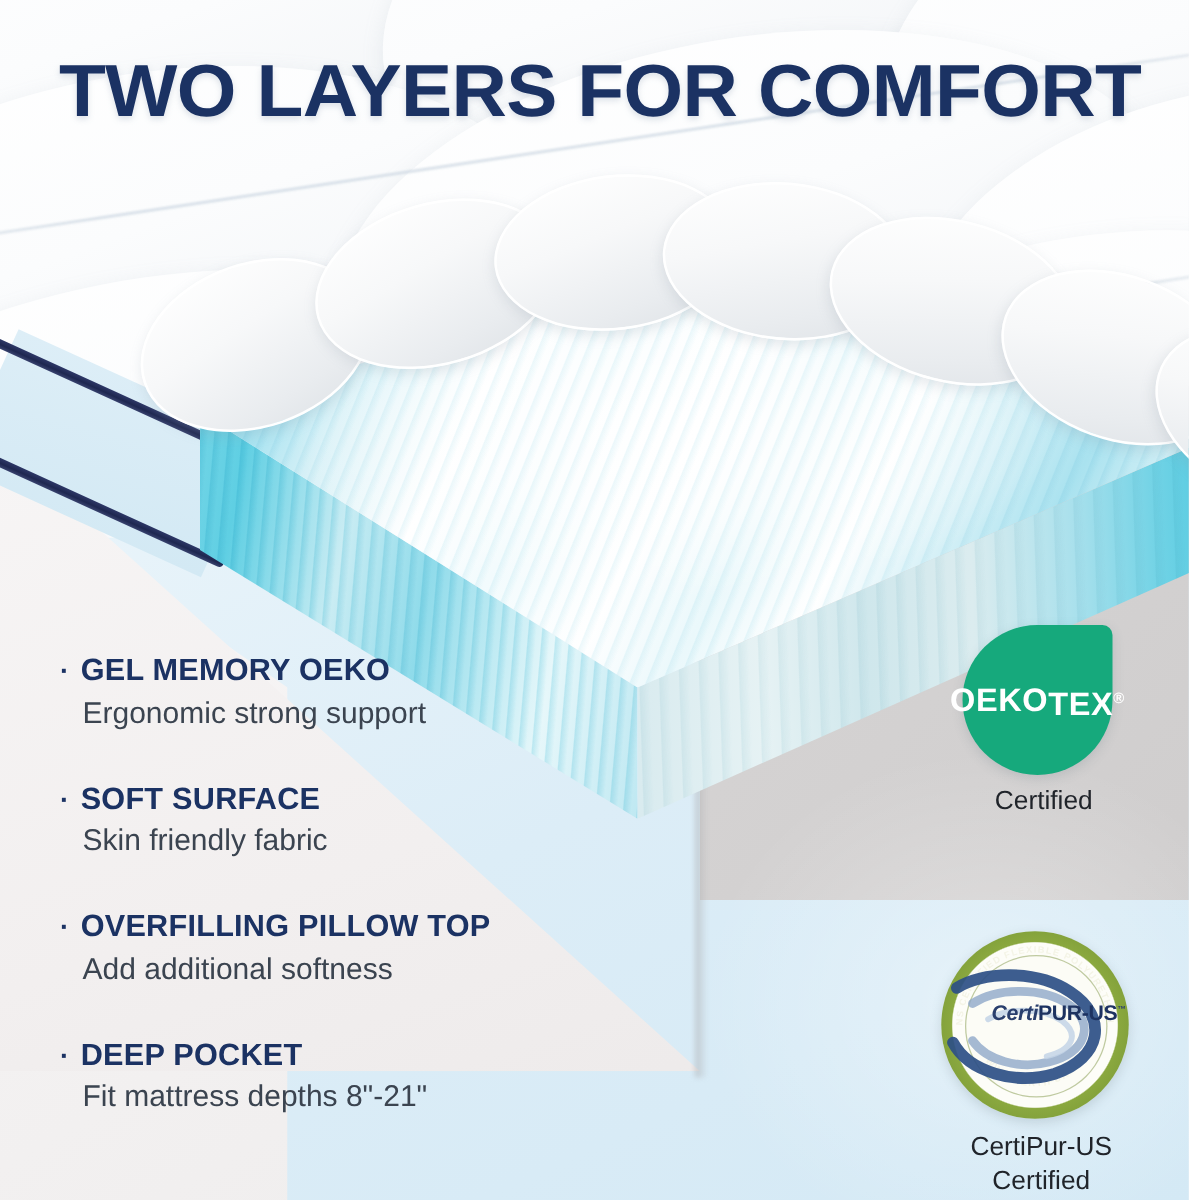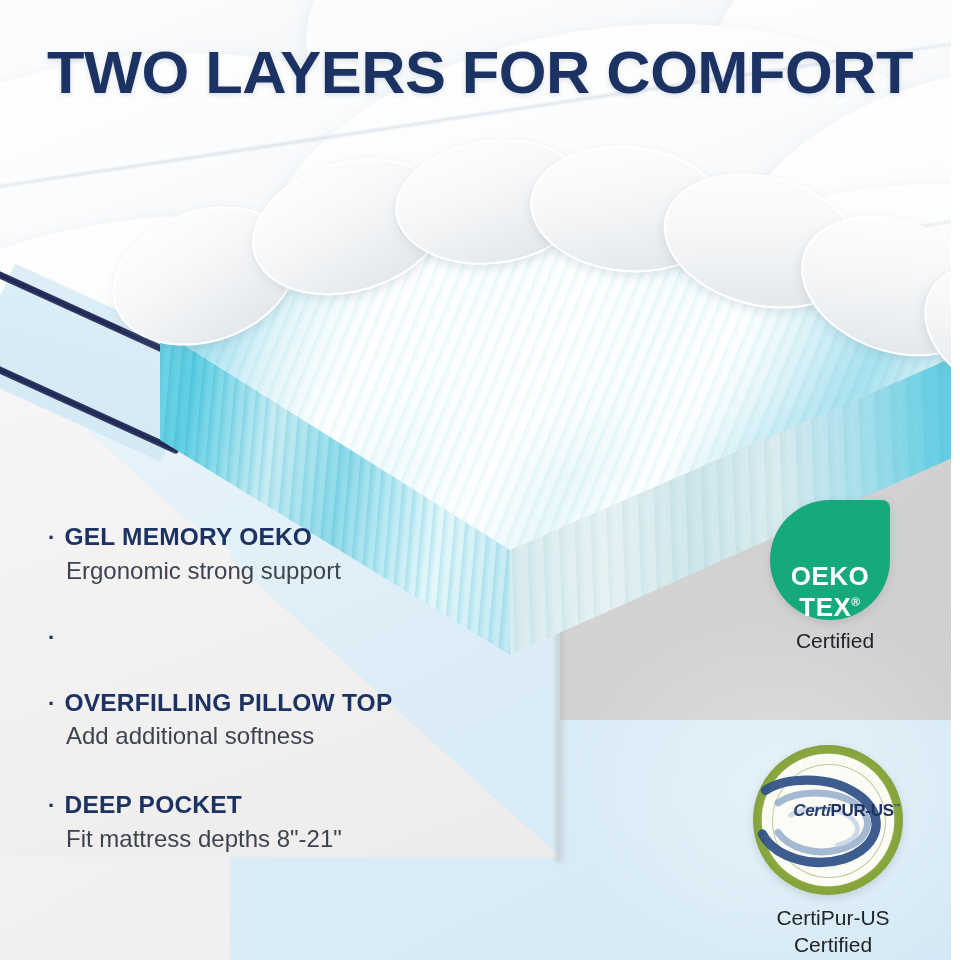--- a/index.html
+++ b/index.html
@@ -187,21 +187,21 @@
     color:#3b4450;font-size:24px;font-weight:400;line-height:1.2;
     white-space:nowrap;
   }
 
   
   .oeko{position:absolute;left:770px;top:500px;width:130px;}
   .oeko-mark{
     width:120px;height:120px;position:relative;
     background:#16a97c;
     border-radius:60px 8px 60px 60px;
-    display:flex;flex-direction:column;align-items:center;justify-content:flex-end;
+    display:flex;flex-direction:row;align-items:center;justify-content:center;
     box-shadow:0 3px 9px rgba(90,110,120,.2);
   }
   .oeko-l1{color:#fff;font-weight:700;font-size:26px;letter-spacing:.5px;line-height:1;}
   .oeko-l2{color:#fff;font-weight:700;font-size:26px;letter-spacing:.5px;line-height:1;margin-top:5px;position:relative;}
   .oeko-r{font-size:12px;vertical-align:super;font-weight:700;}
   .oeko-cap{
     position:absolute;left:-60px;top:128px;width:250px;text-align:center;
     color:#20242a;font-size:21px;line-height:1.28;
   }
 
@@ -299,21 +299,23 @@
       <div class="feat-head">
         <span class="feat-dot">·</span>
         <span>GEL MEMORY OEKO</span>
       </div>
       <div class="feat-sub">Ergonomic strong support</div>
     </div>
 
     <div class="feat">
       <div class="feat-head">
         <span class="feat-dot">·</span>
-      </div>
+        <span>SOFT SURFACE</span>
+      </div>
+      <div class="feat-sub">Skin friendly fabric</div>
     </div>
 
     <div class="feat">
       <div class="feat-head">
         <span class="feat-dot">·</span>
         <span>OVERFILLING PILLOW TOP</span>
       </div>
       <div class="feat-sub">Add additional softness</div>
     </div>
 

